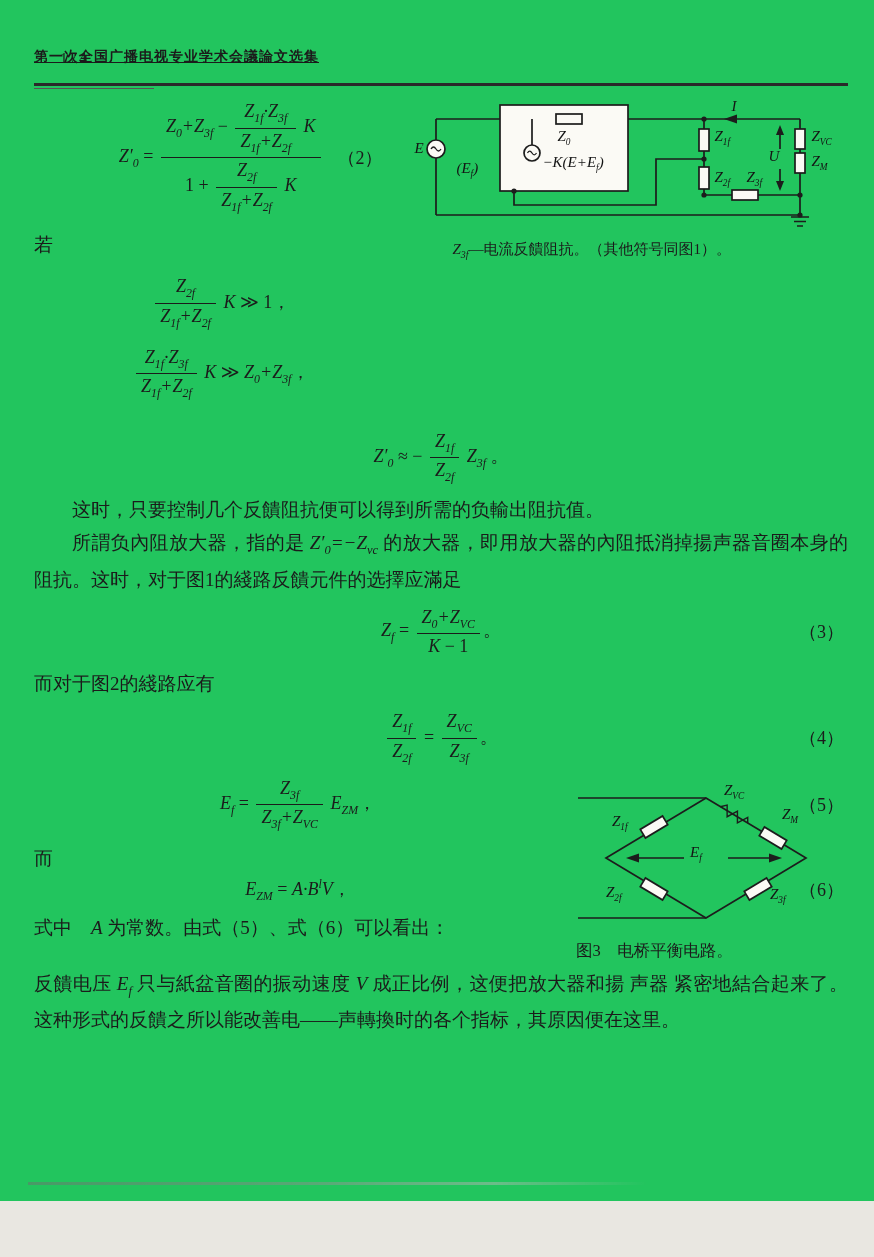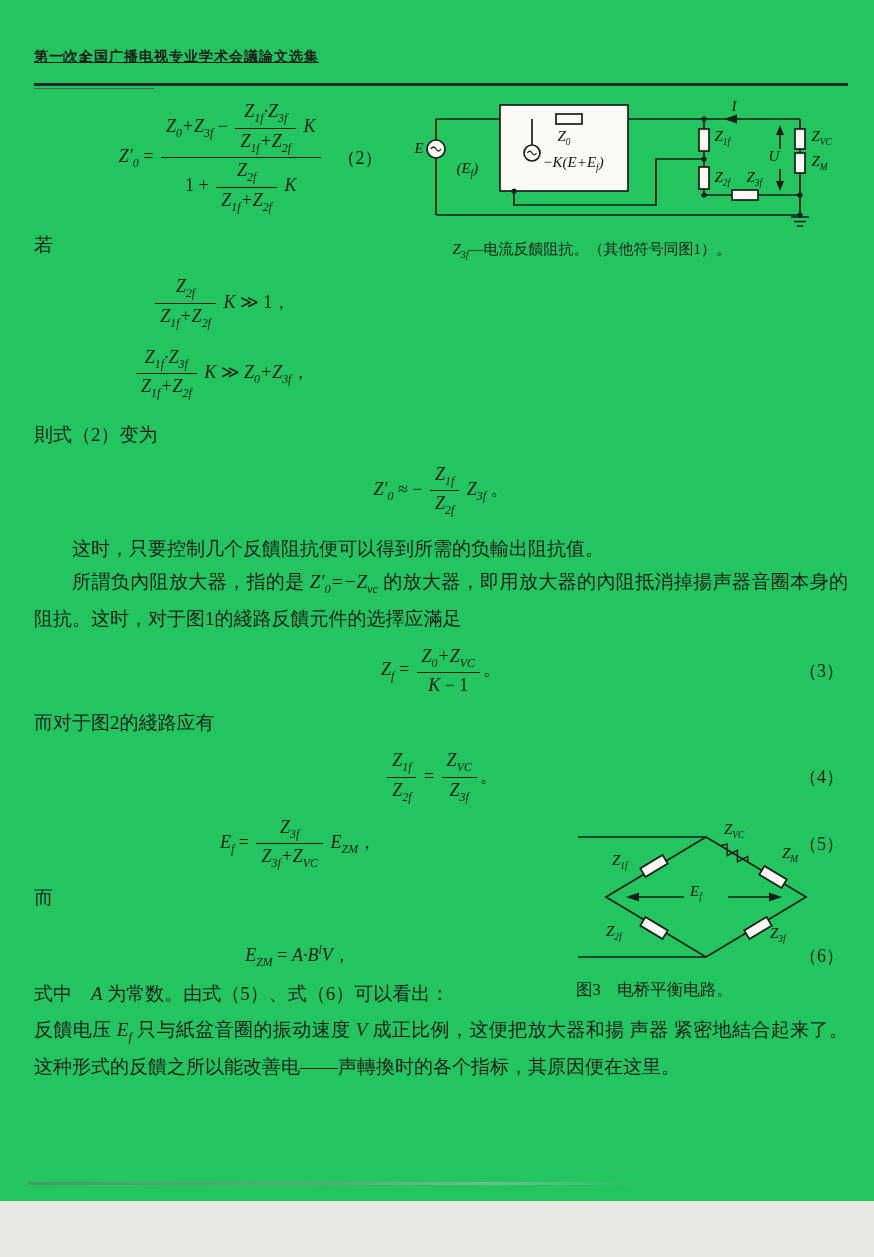--- a/index.html
+++ b/index.html
@@ -26,21 +26,21 @@
   .fnum{display:block;padding:0 5px 2px;border-bottom:1.5px solid #1b1b1b;}
   .fden{display:block;padding:2px 5px 0;}
   .beside{margin-right:292px;}
   .clear{clear:both;}
   
   .toprow{display:flex;margin-top:8px;}
   .topleft{width:46%;}
   .topright{width:54%;}
   .eq2row{margin:4px 0 16px;}
   .condrow{margin:16px 0;}
-  .eq2brow{margin:14px 0 16px;}
+  .eq2brow{margin:14px 0 10px;}
   .eqmid{margin:12px 0;}
   
   .figcanvas{position:relative;}
   .fig2canvas{width:440px;height:140px;margin-left:0;}
   .fig3wrap{float:right;width:272px;margin:2px 0 4px 14px;}
   .fig3canvas{width:260px;height:152px;}
   .flab{position:absolute;font:italic 15px "Liberation Serif",serif;color:#141414;white-space:nowrap;}
   .flab sub{font-size:62%;}
   svg{position:absolute;left:0;top:0;}
   .wire{stroke:#1c1c1c;stroke-width:1.7;fill:none;}
@@ -127,21 +127,20 @@
         <span class="flab" style="left:306px;top:72px;"><i>Z<sub>2f</sub></i></span>
         <span class="flab" style="left:338px;top:72px;"><i>Z<sub>3f</sub></i></span>
         <span class="flab" style="left:360px;top:51px;"><i>U</i></span>
         <span class="flab" style="left:403px;top:31px;"><i>Z<sub>VC</sub></i></span>
         <span class="flab" style="left:403px;top:56px;"><i>Z<sub>M</sub></i></span>
       </div>
       <div class="figcap2"><i>Z<sub>3f</sub></i>—电流反饋阻抗。（其他符号同图1）。</div>
     </div>
   </div>
 
-  <p class="para">則式（2）变为</p>
 
   <div class="eqrow eq2brow">
     <span class="fml"><span><span><i>Z′<sub>0</sub></i> ≈ − </span><span class="frac"><span class="fnum"><span><span><i>Z<sub>1f</sub></i></span></span></span><span class="fden"><span><span><i>Z<sub>2f</sub></i></span></span></span></span><span> <i>Z<sub>3f</sub></i> 。</span></span></span>
   </div>
 
   <p class="para ind">这时，只要控制几个反饋阻抗便可以得到所需的负輸出阻抗值。</p>
   <p class="para ind">所謂负內阻放大器，指的是 <i>Z′<sub>0</sub>=−Z<sub>vc</sub></i> 的放大器，即用放大器的內阻抵消掉揚声器音圈本身的阻抗。这时，对于图1的綫路反饋元件的选擇应滿足</p>
 
   <div class="eqrow eqmid">
     <span class="fml"><span><span><i>Z<sub>f</sub></i> = </span><span class="frac"><span class="fnum"><span><span><i>Z<sub>0</sub>+Z<sub>VC</sub></i></span></span></span><span class="fden"><span><span><i>K</i> − 1</span></span></span></span><span>。</span></span></span>
@@ -190,21 +189,21 @@
     <div class="fig3cap">图3　电桥平衡电路。</div>
   </div>
 
   <div class="eqrow beside eqmid">
     <span class="fml"><span><span><i>E<sub>f</sub></i> = </span><span class="frac"><span class="fnum"><span><span><i>Z<sub>3f</sub></i></span></span></span><span class="fden"><span><span><i>Z<sub>3f</sub>+Z<sub>VC</sub></i></span></span></span></span><span> <i>E<sub>ZM</sub></i>，</span></span></span>
     <span class="eqnum">（5）</span>
   </div>
 
   <p class="para">而</p>
 
-  <div class="eqrow beside" style="margin:30px 0 10px;">
+  <div class="eqrow beside" style="margin:3px 0 10px;">
     <span class="fml"><span><span><i>E<sub>ZM</sub></i> = <i>A·B<sup>l</sup>V</i>，</span></span></span>
     <span class="eqnum">（6）</span>
   </div>
 
   <p class="para">式中　<i>A</i> 为常数。由式（5）、式（6）可以看出：</p>
   <div class="clear"></div>
   <p class="para">反饋电压 <i>E<sub>f</sub></i> 只与紙盆音圈的振动速度 <i>V</i> 成正比例，这便把放大器和揚 声器 紧密地結合起来了。这种形式的反饋之所以能改善电——声轉換时的各个指标，其原因便在这里。</p>
 
 
   <div class="smudge"></div>

